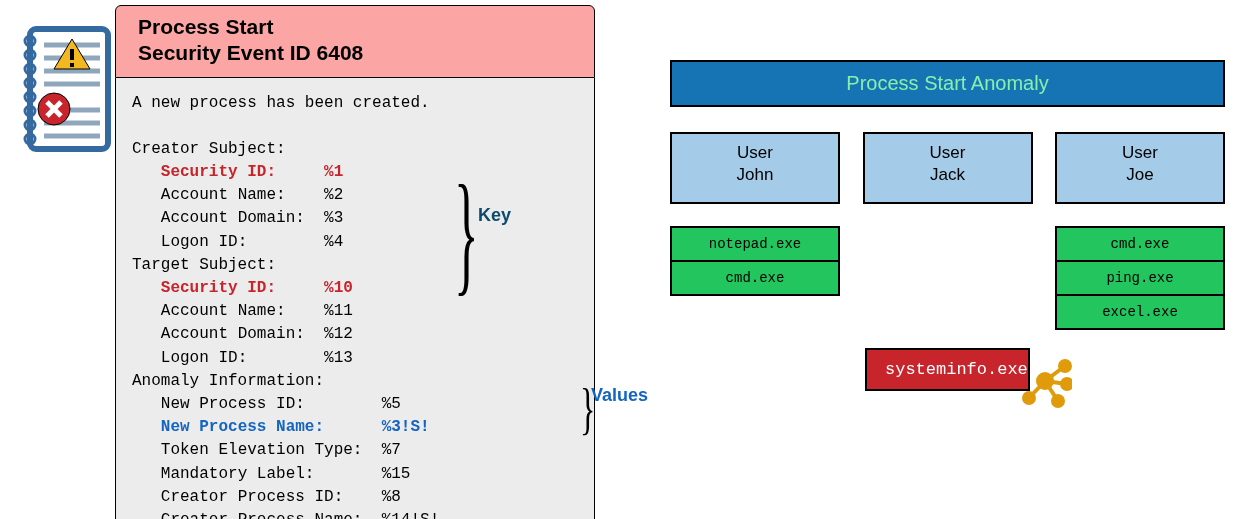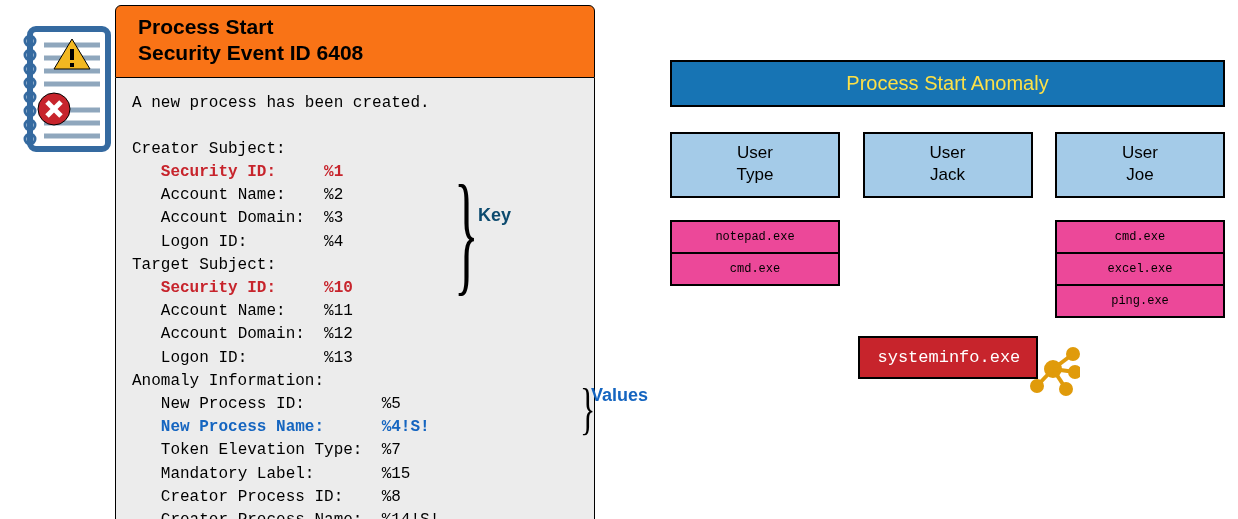--- a/index.html
+++ b/index.html
@@ -14,21 +14,21 @@
     overflow: hidden;
   }
   
   .left-panel {
     position: absolute;
     left: 115px;
     top: 5px;
     width: 480px;
   }
   .event-header {
-    background: #f97316;
+    background: #fca5a5;
     border: 1px solid #000;
     border-radius: 6px 6px 0 0;
     padding: 8px 18px 10px 22px;
     font-size: 21px;
     font-weight: bold;
     line-height: 1.25;
   }
   .event-body {
     background: #ececec;
     border: 1px solid #000;
@@ -93,51 +93,51 @@
 
   
   .right-panel {
     position: absolute;
     left: 670px;
     top: 60px;
     width: 555px;
   }
   .anomaly-title {
     background: #1774b4;
-    color: #fde047;
+    color: #86efac;
     border: 2px solid #000;
     text-align: center;
     font-size: 20px;
     padding: 10px 0;
   }
   .users-row {
     display: flex;
     justify-content: space-between;
     margin-top: 25px;
   }
   .user-col {
     width: 170px;
   }
   .user-box {
     background: #a4cbe8;
     border: 2px solid #000;
     text-align: center;
     font-size: 17px;
-    padding: 8px 0 10px 0;
+    padding: 8px 0 16px 0;
     line-height: 1.3;
   }
   .proc-list {
     margin-top: 22px;
   }
   .proc-item {
-    background: #ec4899;
+    background: #22c55e;
     border: 2px solid #000;
     text-align: center;
     font-family: "Courier New", Courier, monospace;
-    font-size: 12px;
+    font-size: 14px;
     padding: 8px 8px;
   }
   .proc-item + .proc-item {
     margin-top: -2px; 
   }
 
   .baseline-bar {
     background: #f3b821;
     border: 2px solid #000;
     text-align: center;
@@ -146,21 +146,21 @@
     margin-top: 26px;
     border-radius: 22px;
   }
   .anomaly-proc {
     background: #c7242c;
     color: #fff;
     border: 2px solid #000;
     font-family: "Courier New", Courier, monospace;
     font-size: 17px;
     padding: 10px 18px;
-    width: 180px;
+    width: 165px;
     text-align: center;
     margin: 18px auto 0 auto;
     position: relative;
   }
   .sparkle {
     position: absolute;
     right: -44px;
     top: 4px;
   }
 </style>
@@ -216,41 +216,41 @@
    <span>Account Name:</span>    <span>%2</span>
    <span>Account Domain:</span>  <span>%3</span>
    <span>Logon ID:</span>        <span>%4</span>
 <span>Target Subject:</span>
    <span class="red"><span>Security ID:</span>     <span>%10</span></span>
    <span>Account Name:</span>    <span>%11</span>
    <span>Account Domain:</span>  <span>%12</span>
    <span>Logon ID:</span>        <span>%13</span>
 <span>Anomaly Information:</span>
    <span>New Process ID:</span>        <span>%5</span>
-   <span class="blue"><span>New Process Name:</span>      <span>%4!S!</span></span>
+   <span class="blue"><span>New Process Name:</span>      <span>%3!S!</span></span>
    <span>Token Elevation Type:</span>  <span>%7</span>
    <span>Mandatory Label:</span>       <span>%15</span>
    <span>Creator Process ID:</span>    <span>%8</span>
    <span>Creator Process Name:</span>  <span>%14!S!</span>
      </div>
 </div>
 
 <div class="brace-key">}</div>
 <div class="key-label">Key</div>
 <div class="brace-values">}</div>
 <div class="values-label">Values</div>
 
 <div class="right-panel">
   <div class="anomaly-title">Process Start Anomaly</div>
 
   <div class="users-row">
     <div class="user-col">
       <div class="user-box">
         <span>User</span><br>
-        <span>Type</span>
+        <span>John</span>
       </div>
       <div class="proc-list">
         <div class="proc-item">notepad.exe</div>
         <div class="proc-item">cmd.exe</div>
       </div>
     </div>
 
     <div class="user-col">
       <div class="user-box">
         <span>User</span><br>
@@ -258,22 +258,22 @@
       </div>
     </div>
 
     <div class="user-col">
       <div class="user-box">
         <span>User</span><br>
         <span>Joe</span>
       </div>
       <div class="proc-list">
         <div class="proc-item">cmd.exe</div>
+        <div class="proc-item">ping.exe</div>
         <div class="proc-item">excel.exe</div>
-        <div class="proc-item">ping.exe</div>
       </div>
     </div>
   </div>
 
 
   <div class="anomaly-proc">
     <span>systeminfo.exe</span>
     <svg class="sparkle" width="54" height="54" viewBox="0 0 54 54">
       <g stroke="#e09b0b" stroke-width="4" fill="#e09b0b">
         <circle cx="27" cy="27" r="7"></circle>

